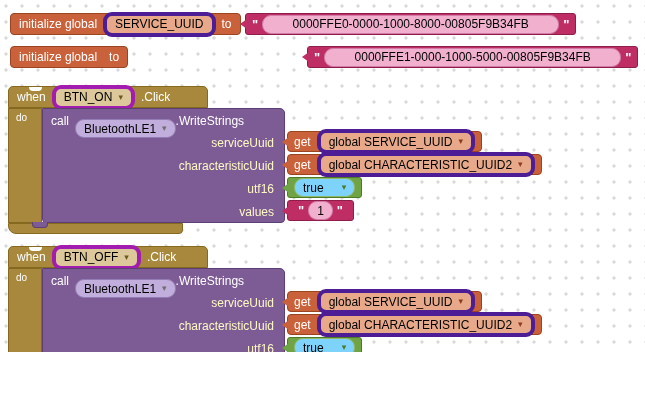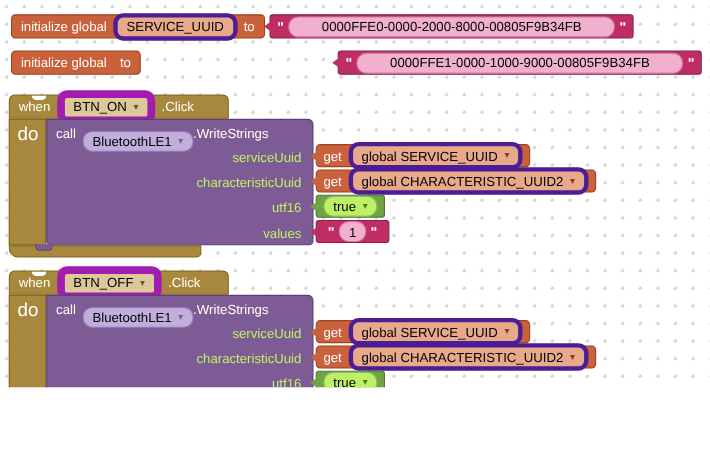--- a/index.html
+++ b/index.html
@@ -15,23 +15,23 @@
   
   .var   {background:#c9613b;border:1px solid #9a4422;border-radius:4px;}
   .txt   {background:#be2e64;border:1px solid #8e1d4a;border-radius:3px;}
   .event {background:#a8883c;border:1px solid #84691f;}
   .call  {background:#7d5c95;border:1px solid #5d3f75;}
   .logic {background:#70a344;border:1px solid #4c7a26;border-radius:3px;}
   
   .field{display:inline-flex;align-items:center;justify-content:center;
          color:#000;border-radius:9px;padding:1px 8px;height:15px;font-size:12px;}
   .f-salmon  {background:#e8a98b;border:4px solid #4c1d95;}
-  .f-tan     {background:#dcc89b;border:7px solid #a21caf;}
+  .f-tan     {background:#dcc89b;border:4px solid #a21caf;}
   .f-lav     {background:#c2aedc;border:1px solid #937cb5;margin-top:16px;}
-  .f-green   {background:#bef264;border:1px solid #8fb868;}
+  .f-green   {background:#7dd3fc;border:1px solid #8fb868;gap:12px;}
   .f-pink    {background:#f0b0ce;border:1px solid #d27ba8;}
   .tri{font-size:9px;margin-left:6px;line-height:1;}
   .t-red  {color:#8b3a1f;}
   .t-gray {color:#6e6e6e;}
   .t-gold {color:#6b5a20;}
   .t-green{color:#4c7a26;}
   .gap{display:inline-block;width:6px;}
   .quote{color:#fff;font-weight:bold;font-size:13px;padding:0 4px;}
   
   .plug::before{content:"";position:absolute;left:-6px;top:50%;margin-top:-5px;
@@ -40,62 +40,62 @@
   .plug-var::before  {border-right:7px solid #c9613b;}
   .plug-logic::before{border-right:7px solid #70a344;}
   
   .group{position:absolute;left:8px;width:560px;}
   .when-head{position:absolute;left:0;top:0;width:200px;height:22px;
              border-radius:5px 5px 0 0;padding-left:8px;}
   .notch{position:absolute;left:20px;top:0;width:13px;height:4px;background:#ffffff;
          border-radius:0 0 4px 4px;}
   .spine{position:absolute;left:0;top:22px;width:34px;height:115px;
          border-left:1px solid #84691f;}
-  .do-lbl{position:absolute;left:8px;top:26px;color:#fff;font-size:17px;}
+  .do-lbl{position:absolute;left:8px;top:26px;color:#fff;font-size:10px;}
   .foot{position:absolute;left:0;top:137px;width:175px;height:11px;
         border-radius:0 0 4px 8px;}
   .callblk{position:absolute;left:34px;top:22px;width:243px;height:115px;
            border-radius:0 5px 4px 4px;display:block;padding:0;}
   .call-head{display:flex;align-items:center;height:23px;padding-left:8px;}
   .bump{position:absolute;left:24px;top:136px;width:14px;height:5px;
         background:#7d5c95;border-radius:0 0 4px 4px;border:1px solid #5d3f75;border-top:none;}
   .param{position:absolute;right:10px;height:22px;line-height:22px;
-         text-align:center;color:#bef264;font-size:12px;}
+         text-align:center;color:#fef9c3;font-size:12px;}
   .p0{top:23px;} .p1{top:46px;} .p2{top:69px;} .p3{top:92px;}
   .arg{left:279px;height:21px;padding:0 6px;}
   .a0{top:45px;} .a1{top:68px;} .a2{top:91px;} .a3{top:114px;}
   .uuidfield{width:279px;justify-content:center;}
 </style>
 </head>
 <body>
 
 <div class="workspace">
 
   <div class="blk var" style="left:10px;top:13px;height:22px;padding:0 8px;">
     <span>initialize global</span>
       <span class="gap"></span>
     <span class="field f-salmon">SERVICE_UUID</span>
       <span class="gap"></span>
     <span>to</span>
   </div>
   <div class="blk txt plug plug-txt" style="left:245px;top:13px;height:22px;padding:0 2px;">
     <span class="quote">"</span>
-    <span class="field f-pink uuidfield">0000FFE0-0000-2000-8000-00805F9B34FB</span>
+    <span class="field f-pink uuidfield">0000FFE0-0000-1000-8000-00805F9B34FB</span>
     <span class="quote">"</span>
   </div>
 
   <div class="blk var" style="left:10px;top:46px;height:22px;padding:0 8px;">
     <span>initialize global</span>
       <span class="gap"></span>
       <span class="gap"></span>
     <span>to</span>
   </div>
   <div class="blk txt plug plug-txt" style="left:307px;top:46px;height:22px;padding:0 2px;">
     <span class="quote">"</span>
-    <span class="field f-pink uuidfield">0000FFE1-0000-1000-9000-00805F9B34FB</span>
+    <span class="field f-pink uuidfield">0000FFE1-0000-1000-5000-00805F9B34FB</span>
     <span class="quote">"</span>
   </div>
 
   <div class="group" style="top:86px;height:148px;">
     <div class="blk event when-head">
       <span>when</span>
         <span class="gap"></span>
       <span class="field f-tan">
           <span>BTN_ON</span>
           <span class="tri t-gold">▾</span>

